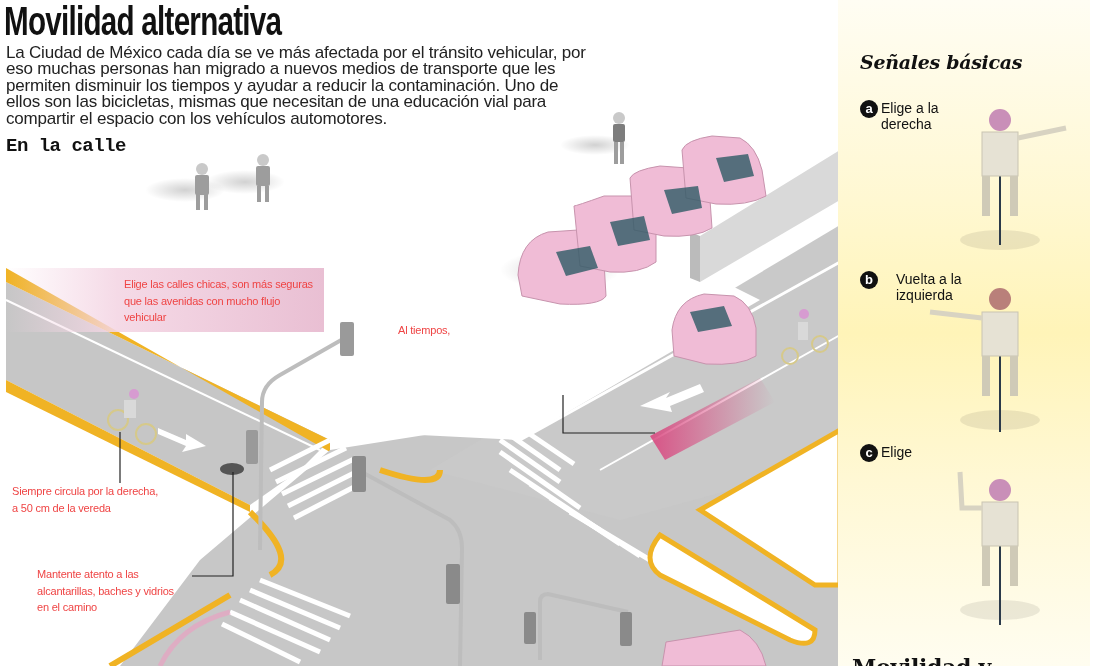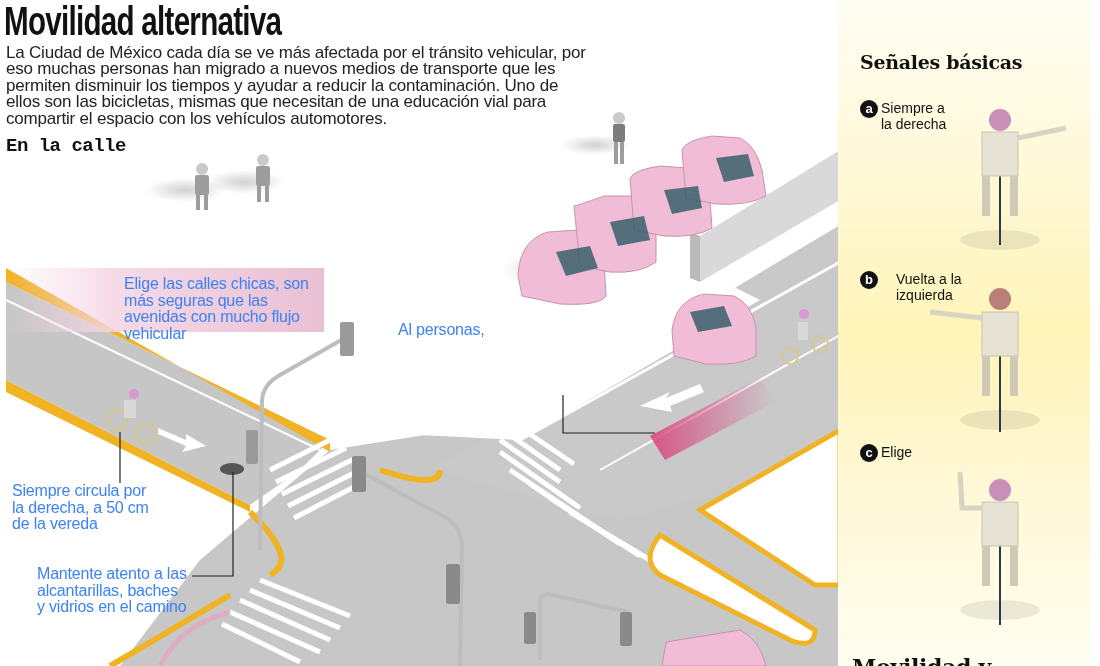--- a/index.html
+++ b/index.html
@@ -4,26 +4,26 @@
 <style>
   html, body { margin:0; padding:0; }
   body { width:1100px; height:666px; overflow:hidden; background:#ffffff; position:relative; font-family:"Liberation Sans", sans-serif; color:#1a1a1a; }
   .scene { position:absolute; left:0; top:0; width:1100px; height:666px; }
   .title { position:absolute; left:4px; top:-2px; font-family:"Liberation Sans", sans-serif; font-weight:bold; font-size:40px; letter-spacing:-1px; transform:scaleX(0.74); transform-origin:left top; white-space:nowrap; color:#111; line-height:46px; }
   .intro { position:absolute; left:6px; top:45px; width:590px; font-size:17px; line-height:16.4px; color:#222; letter-spacing:-0.2px; }
   .section-h { position:absolute; font-family:"DejaVu Serif", serif; font-weight:bold; color:#111; }
   .h-calle { left:6px; top:135px; font-size:19px; letter-spacing:-0.5px;font-family:Liberation Mono, monospace; }
   .panel { position:absolute; left:838px; top:0; width:252px; height:666px;
     background:linear-gradient(180deg,#fffdf3 0%, #fff8d2 30%, #fff4b8 50%, #fff8d4 72%, #fffdf0 100%); }
-  .h-senales { left:860px; top:51px; font-size:19px; letter-spacing:-0.3px; }
+  .h-senales { left:860px; top:51px; font-size:19px; letter-spacing:-0.3px;font-style:italic; }
   .h-bottom { left:852px; top:654px; font-size:22px; letter-spacing:-0.3px; }
   .sig { position:absolute; display:flex; align-items:flex-start; font-size:14px; line-height:16px; color:#111; }
   .sig .badge { width:18px; height:18px; border-radius:50%; background:#111; color:#fff; font-weight:bold; font-size:13px; line-height:17px; text-align:center; margin-right:3px; flex:none; }
   .sig .lbl { width:90px; }
-  .callout { position:absolute; font-size:16px; line-height:16.5px; color:#3b82f6; letter-spacing:-0.2px; }
+  .callout { position:absolute; font-size:11px; line-height:16.5px; color:#ef4444; letter-spacing:-0.2px; }
   .pink-box { position:absolute; left:6px; top:268px; width:318px; height:64px;
     background:linear-gradient(90deg, rgba(255,255,255,0) 0%, rgba(244,214,228,0.9) 35%, #e9bfd3 100%); }
   .c-elige { left:124px; top:276px; width:200px; }
   .c-rebasar { left:398px; top:322px; width:170px; }
   .c-siempre { left:12px; top:483px; width:150px; }
   .c-mantente { left:37px; top:566px; width:150px; }
 </style>
 </head>
 <body>
 
@@ -175,21 +175,21 @@
 </svg>
 
 <div class="title">Movilidad alternativa</div>
 <div class="intro">La Ciudad de México cada día se ve más afectada por el tránsito vehicular, por eso muchas personas han migrado a nuevos medios de transporte que les permiten disminuir los tiempos y ayudar a reducir la contaminación. Uno de ellos son las bicicletas, mismas que necesitan de una educación vial para compartir el espacio con los vehículos automotores.</div>
 
 <div class="section-h h-calle">En la calle</div>
 
 <div class="pink-box"></div>
 <div class="callout c-elige">Elige las calles chicas, son más seguras que las avenidas con mucho flujo vehicular</div>
 <div class="callout c-rebasar">
-  <div>Al personas,</div>
+  <div>Al tiempos,</div>
 </div>
 <div class="callout c-siempre">Siempre circula por la derecha, a 50 cm de la vereda</div>
 <div class="callout c-mantente">Mantente atento a las alcantarillas, baches y vidrios en el camino</div>
 
 <div class="panel">
   <svg width="252" height="666" viewBox="0 0 252 666" xmlns="http://www.w3.org/2000/svg">
 
     <g>
       <ellipse cx="162" cy="240" rx="40" ry="10" fill="#000" opacity="0.08"></ellipse>
       <line x1="162" y1="175" x2="162" y2="245" stroke="#2b3a4a" stroke-width="2"></line>
@@ -218,21 +218,21 @@
       <polyline points="144,508 124,508 122,472" stroke="#d8d3c2" stroke-width="5" fill="none"></polyline>
       <rect x="144" y="546" width="8" height="40" fill="#cfcab7"></rect>
       <rect x="172" y="546" width="8" height="40" fill="#cfcab7"></rect>
     </g>
   </svg>
 </div>
 <div class="section-h h-senales">Señales básicas</div>
 
 <div class="sig" style="left:860px; top:100px;">
   <span class="badge">a</span>
-  <span class="lbl" style="width:72px;">Siempre a la derecha</span>
+  <span class="lbl" style="width:72px;">Elige a la derecha</span>
 </div>
 <div class="sig" style="left:860px; top:271px;">
   <span class="badge">b</span>
   <span class="lbl" style="width:76px;margin-left:15px;">Vuelta a la izquierda</span>
 </div>
 <div class="sig" style="left:860px; top:444px;">
   <span class="badge">c</span>
   <span class="lbl">Elige</span>
 </div>
 

